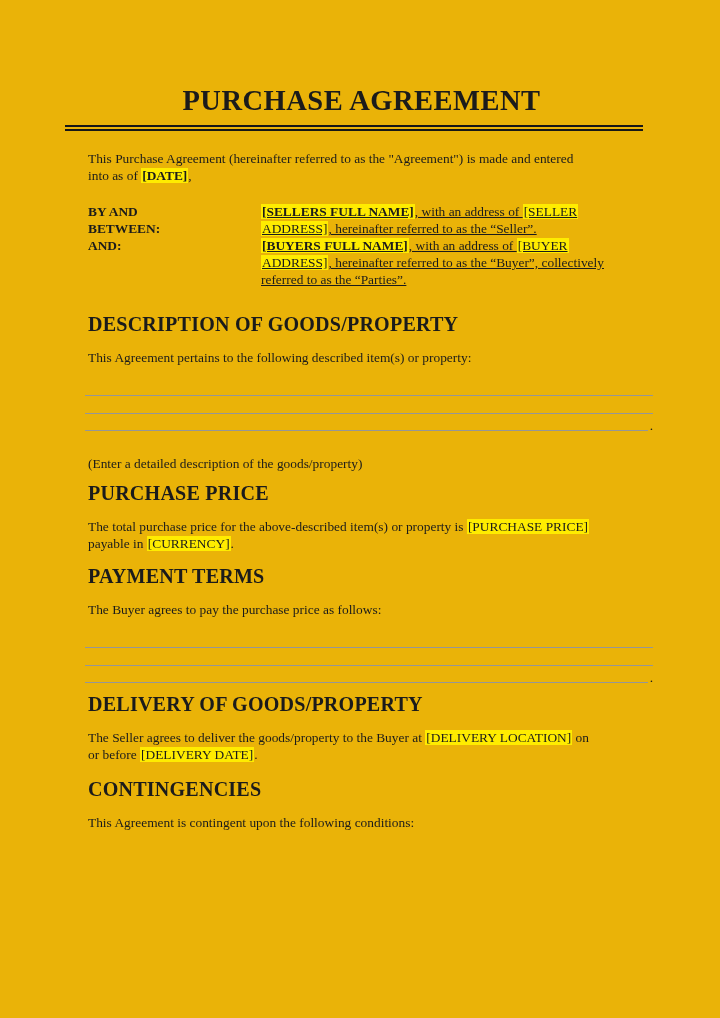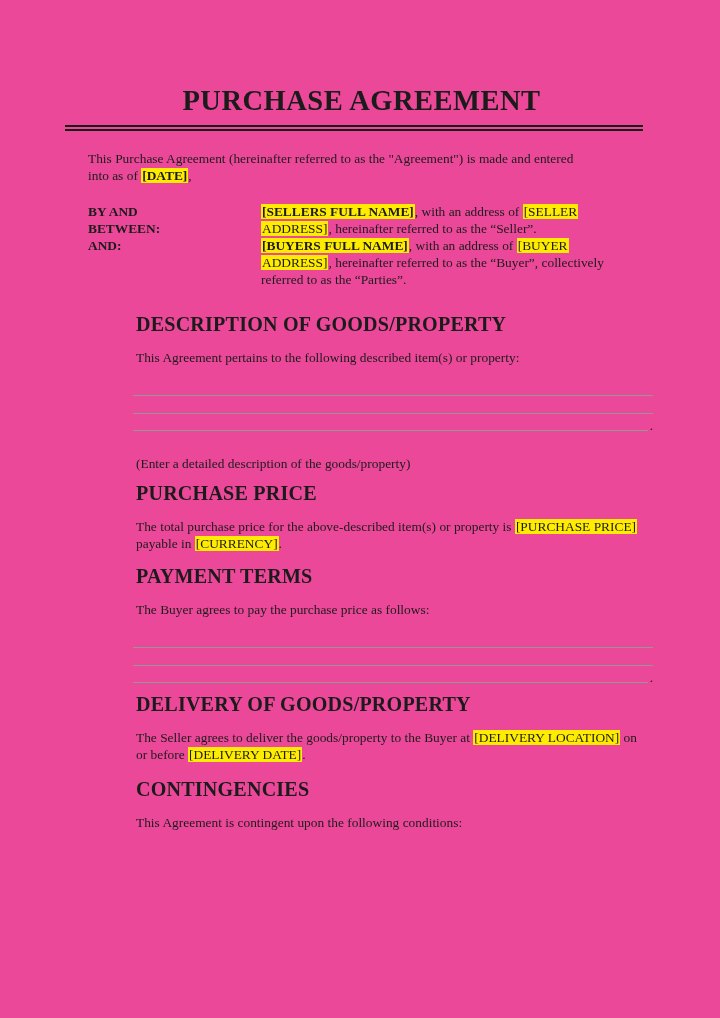--- a/index.html
+++ b/index.html
@@ -1,21 +1,21 @@
 <!DOCTYPE html>
 <html style="--highlight: #ffec00; --ink: #1b1b1b; --rule: #171717; --line: #969696;"><head>
 <meta charset="utf-8">
 <style>
   html, body { margin: 0; padding: 0; background: #ffffff; }
   .doc {
     box-sizing: border-box;
     width: 720px;
     height: 1018px;
     padding: 84px 85px 40px 88px;
-    background: #ec4899;
+    background: #eab308;
     color: var(--ink, #1b1b1b);
     font-family: "Liberation Serif", "DejaVu Serif", serif;
     font-size: 13.4px;
     line-height: 17px;
     overflow: hidden;
   }
   .title {
     margin: 0;
     font-size: 28.5px;
     line-height: 34px;
@@ -25,28 +25,28 @@
     white-space: nowrap;
   }
   .title-rule {
     height: 2px;
     border-top: 2.4px solid var(--rule, #171717);
     border-bottom: 2.4px solid var(--rule, #171717);
     margin: 7px -8px 0 -23px;
   }
   .para { margin: 16px 0 0; white-space: nowrap; }
   .intro { margin-top: 19px; }
-  .parties { margin-top: 19px; }
+  .parties { margin-top: 19px; text-decoration: underline; }
   .party-row { display: flex; }
   .party-row + .party-row { }
   .party-label { flex: 0 0 149px; width: 149px; font-weight: 700; }
   .party-label span { display: inline-block; max-width: 86px; }
   .party-text { white-space: nowrap; padding-left: 24px; }
   .section-heading { font-weight: 700; letter-spacing: 0.2px; margin: 0; }
-  section { margin-top: 28px; margin-left: 48px; }
+  section { margin-top: 28px; }
   section.tight { margin-top: 13px; }
   section.mid { margin-top: 16px; }
   section.wide-gap { margin-top: 18px; }
   .fill-lines { margin: 12px -18px 0 -3px; }
   .fill-line { height: 17px; border-bottom: 1px solid var(--line, #969696); }
   .fill-line.dotted { border-bottom: none; display: flex; }
   .fill-line.dotted .line { flex: 1; border-bottom: 1px solid var(--line, #969696); }
   .fill-line.dotted .dot { align-self: flex-end; line-height: 11px; padding-left: 2px; }
   .hint { margin: 24px 0 0; }
   .hl { background: var(--highlight, #ffec00); padding: 0 1px; }

